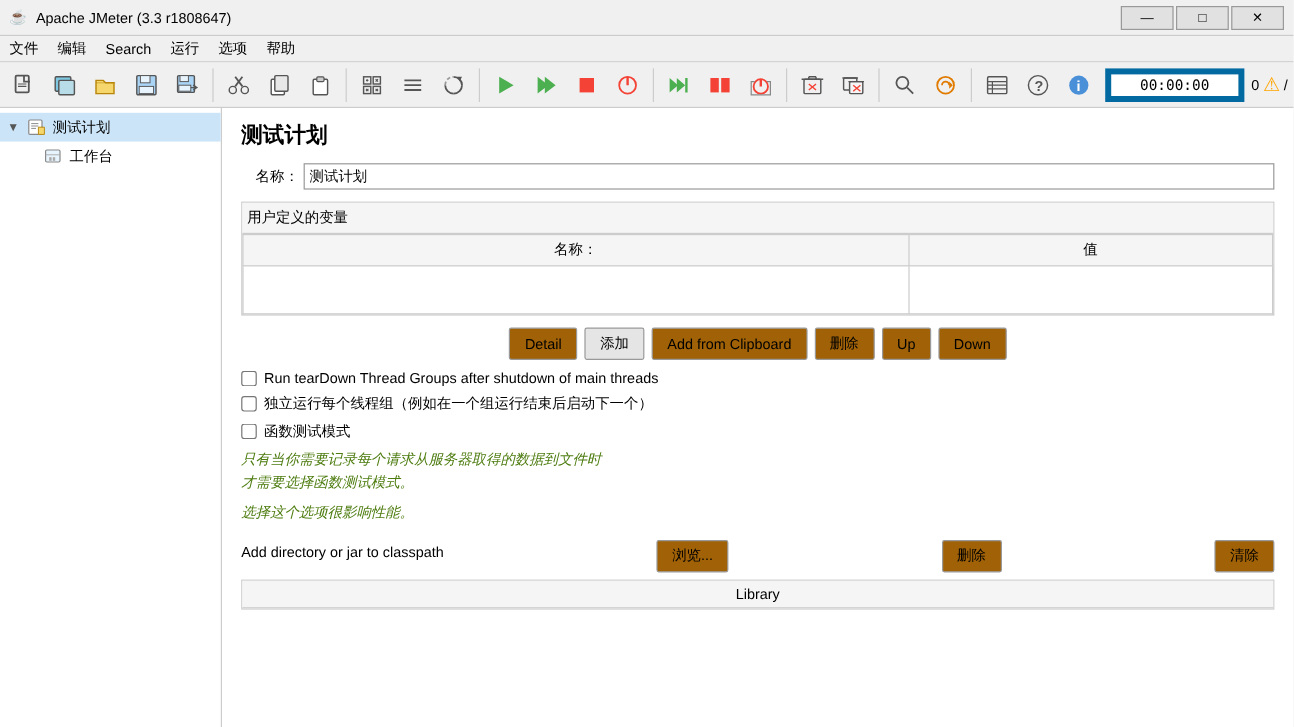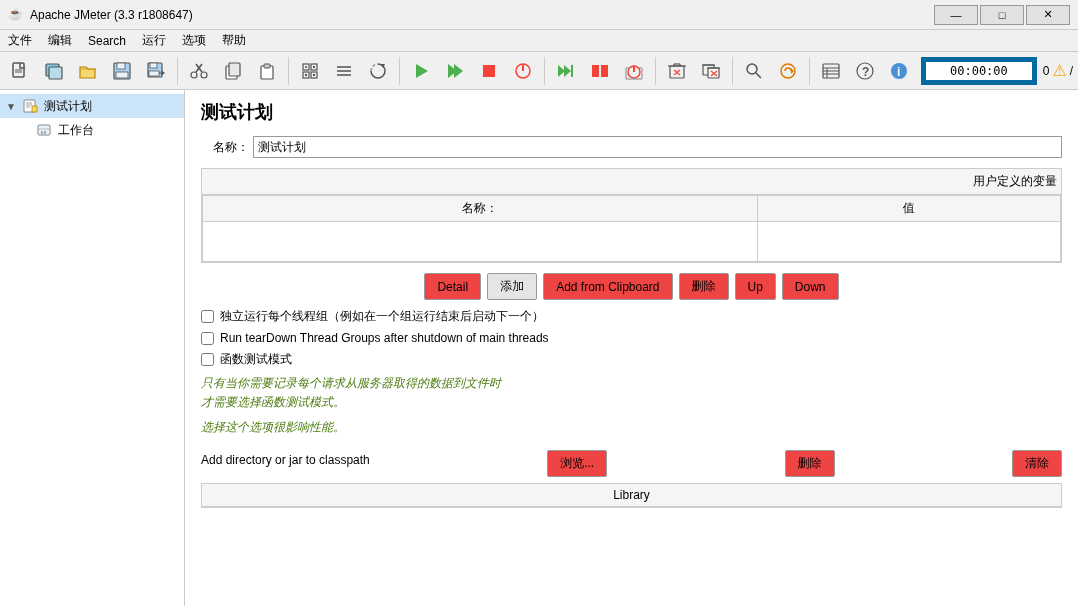--- a/index.html
+++ b/index.html
@@ -142,21 +142,21 @@
       font-size: 12px;
       outline: none;
     }
     
     
     .variables-section {
       border: 1px solid #ccc;
       margin: 10px 0;
     }
     .variables-title {
-      text-align: right;
+      text-align: left;
       background: #f5f5f5;
       padding: 4px;
       font-size: 12px;
       border-bottom: 1px solid #ccc;
     }
     .variables-table {
       width: 100%;
       border-collapse: collapse;
     }
     .variables-table th {
@@ -178,21 +178,21 @@
     
     .btn-row {
       display: flex;
       gap: 6px;
       margin: 8px 0;
       justify-content: center;
     }
     .btn {
       padding: 4px 12px;
       border: 1px solid #999;
-      background: #ef4444;
+      background: #a16207;
       font-size: 12px;
       cursor: pointer;
       border-radius: 2px;
     }
     .btn.primary { background: #e5e5e5; }
     
     
     .checkbox-row {
       display: flex;
       align-items: center;
@@ -552,27 +552,27 @@
     <div class="btn-row">
       <button class="btn">Detail</button>
       <button class="btn primary">添加</button>
       <button class="btn">Add from Clipboard</button>
       <button class="btn">删除</button>
       <button class="btn">Up</button>
       <button class="btn">Down</button>
     </div>
 
     <div class="checkbox-row">
+      <input type="checkbox" id="cb2" style="">
+      <label class="checkbox-label" for="cb2">Run tearDown Thread Groups after shutdown of main threads</label>
+    </div>
+
+    <div class="checkbox-row">
       <input type="checkbox" id="cb1" style="">
       <label class="checkbox-label" for="cb1">独立运行每个线程组（例如在一个组运行结束后启动下一个）</label>
-    </div>
-
-    <div class="checkbox-row">
-      <input type="checkbox" id="cb2" style="">
-      <label class="checkbox-label" for="cb2">Run tearDown Thread Groups after shutdown of main threads</label>
     </div>
 
     <div class="checkbox-row">
       <input type="checkbox" id="cb3" style="">
       <label class="checkbox-label" for="cb3">函数测试模式</label>
     </div>
 
     <div class="info-text">
       <span>只有当你需要记录每个请求从服务器取得的数据到文件时</span><br>
       <span>才需要选择函数测试模式。</span>

